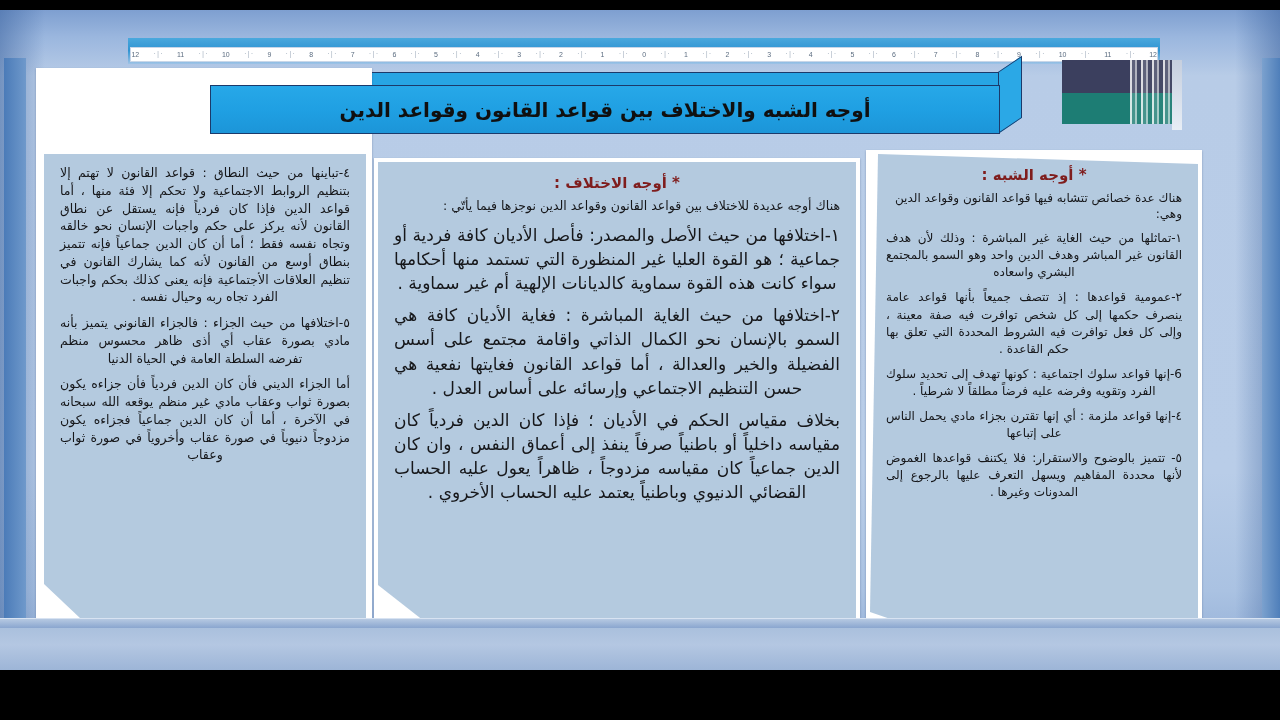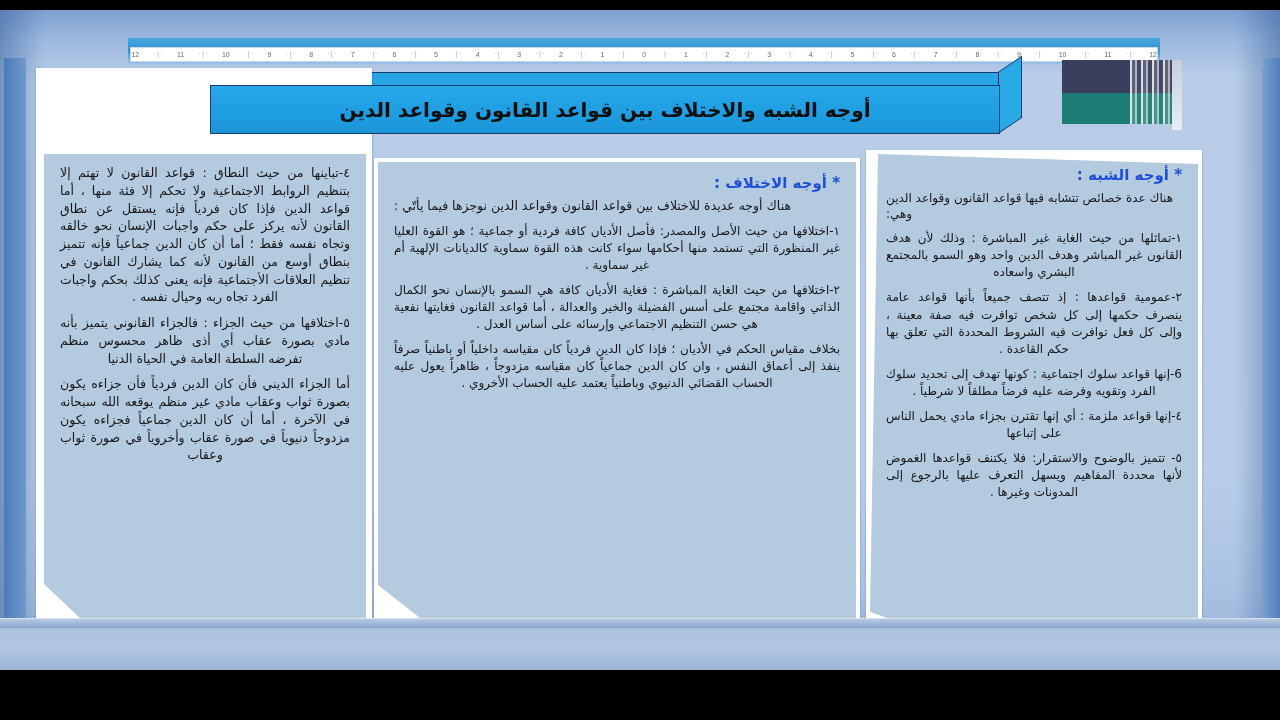--- a/index.html
+++ b/index.html
@@ -188,31 +188,32 @@
     right: 10%;
     bottom: 10px;
     height: 3px;
     background: repeating-linear-gradient(90deg,#8aa0bb 0 1px, transparent 1px 3px);
     opacity: .85;
   }
 
   .p-title {
     font-size: 15px;
     font-weight: 700;
+    text-align: center;
     margin: 0 0 6px 0;
-    color: #1d4ed8;
+    color: #7f1d1d;
   }
   .p-lead {
     font-size: 12.5px;
     margin: 0 0 8px 0;
     line-height: 1.35;
-    text-align: left;
+    text-align: right;
   }
   .p-item {
-    font-size: 12px;
+    font-size: 17px;
     line-height: 1.42;
     margin: 0 0 8px 0;
     text-align: justify;
     text-align-last: center;
   }
 
   
   
   #paper-left  { left: 36px;  top: 58px;  width: 336px; height: 586px; }
   #panel-left  {

